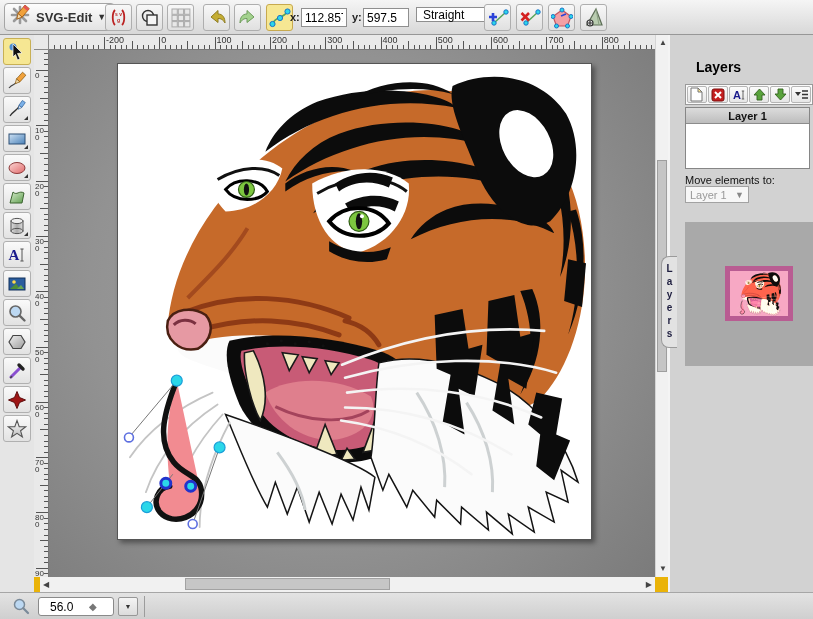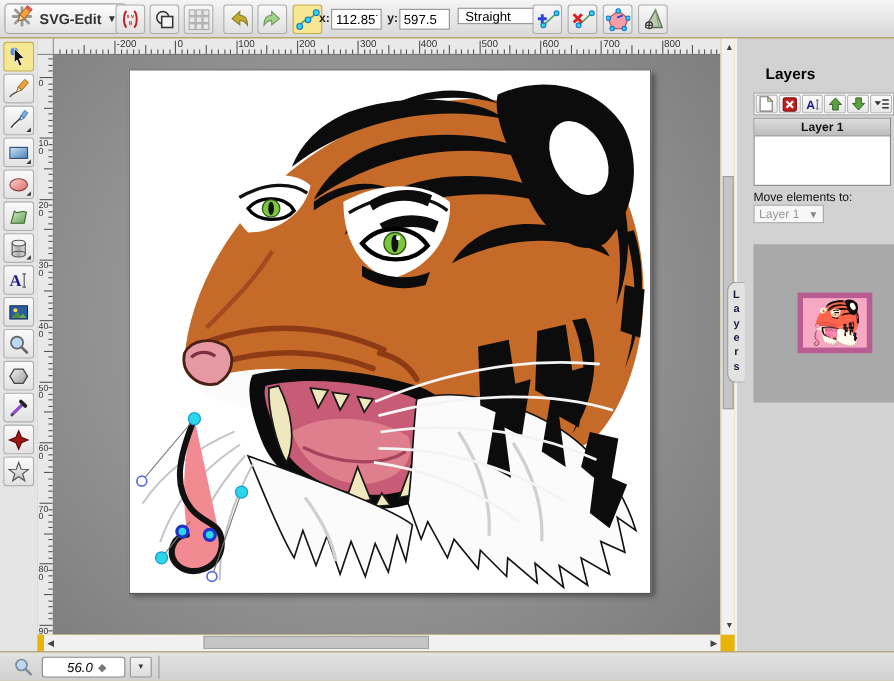--- a/index.html
+++ b/index.html
@@ -87,22 +87,22 @@
               border:1px solid #9a9a9a; border-right:none; border-radius:8px 0 0 8px;
               display:flex; align-items:center; justify-content:center; cursor:pointer; z-index:5; }
   .side-tab span { writing-mode:vertical-lr; text-orientation:upright; font-size:10px; font-weight:bold;
                    color:#1d1d3f; letter-spacing:2px; }
 
   
   .bottombar { position:absolute; left:0; top:592px; width:813px; height:27px;
                background:linear-gradient(#e3e3e3,#cfcfcf); border-top:1px solid #a6a6a6; }
   .zoom-box { position:absolute; left:38px; top:4px; width:76px; height:19px; background:#fff;
               border:1px solid #8a8a8a; border-radius:3px; display:flex; align-items:center; }
-  .zoom-box input { border:none; outline:none; width:48px; font-size:12px; padding-left:22px;
-                    font-family:"Liberation Sans",sans-serif; background:transparent;font-style:italic; }
+  .zoom-box input { border:none; outline:none; width:48px; font-size:12px; padding-left:11px;
+                    font-family:"Liberation Sans",sans-serif; background:transparent; }
   .spinner { font-size:10px; color:#777; margin-left:2px; cursor:pointer; }
   .zoom-drop { position:absolute; left:118px; top:4px; width:20px; height:19px;
                background:linear-gradient(#f4f4f4,#dcdcdc); border:1px solid #979797; border-radius:2px;
                font-size:7px; color:#333; display:flex; align-items:center; justify-content:center; cursor:pointer; }
   .bb-divider { position:absolute; left:144px; top:3px; width:1px; height:21px; background:#9c9c9c; }
 </style>
 </head>
 <body>
 
 <div id="app">

